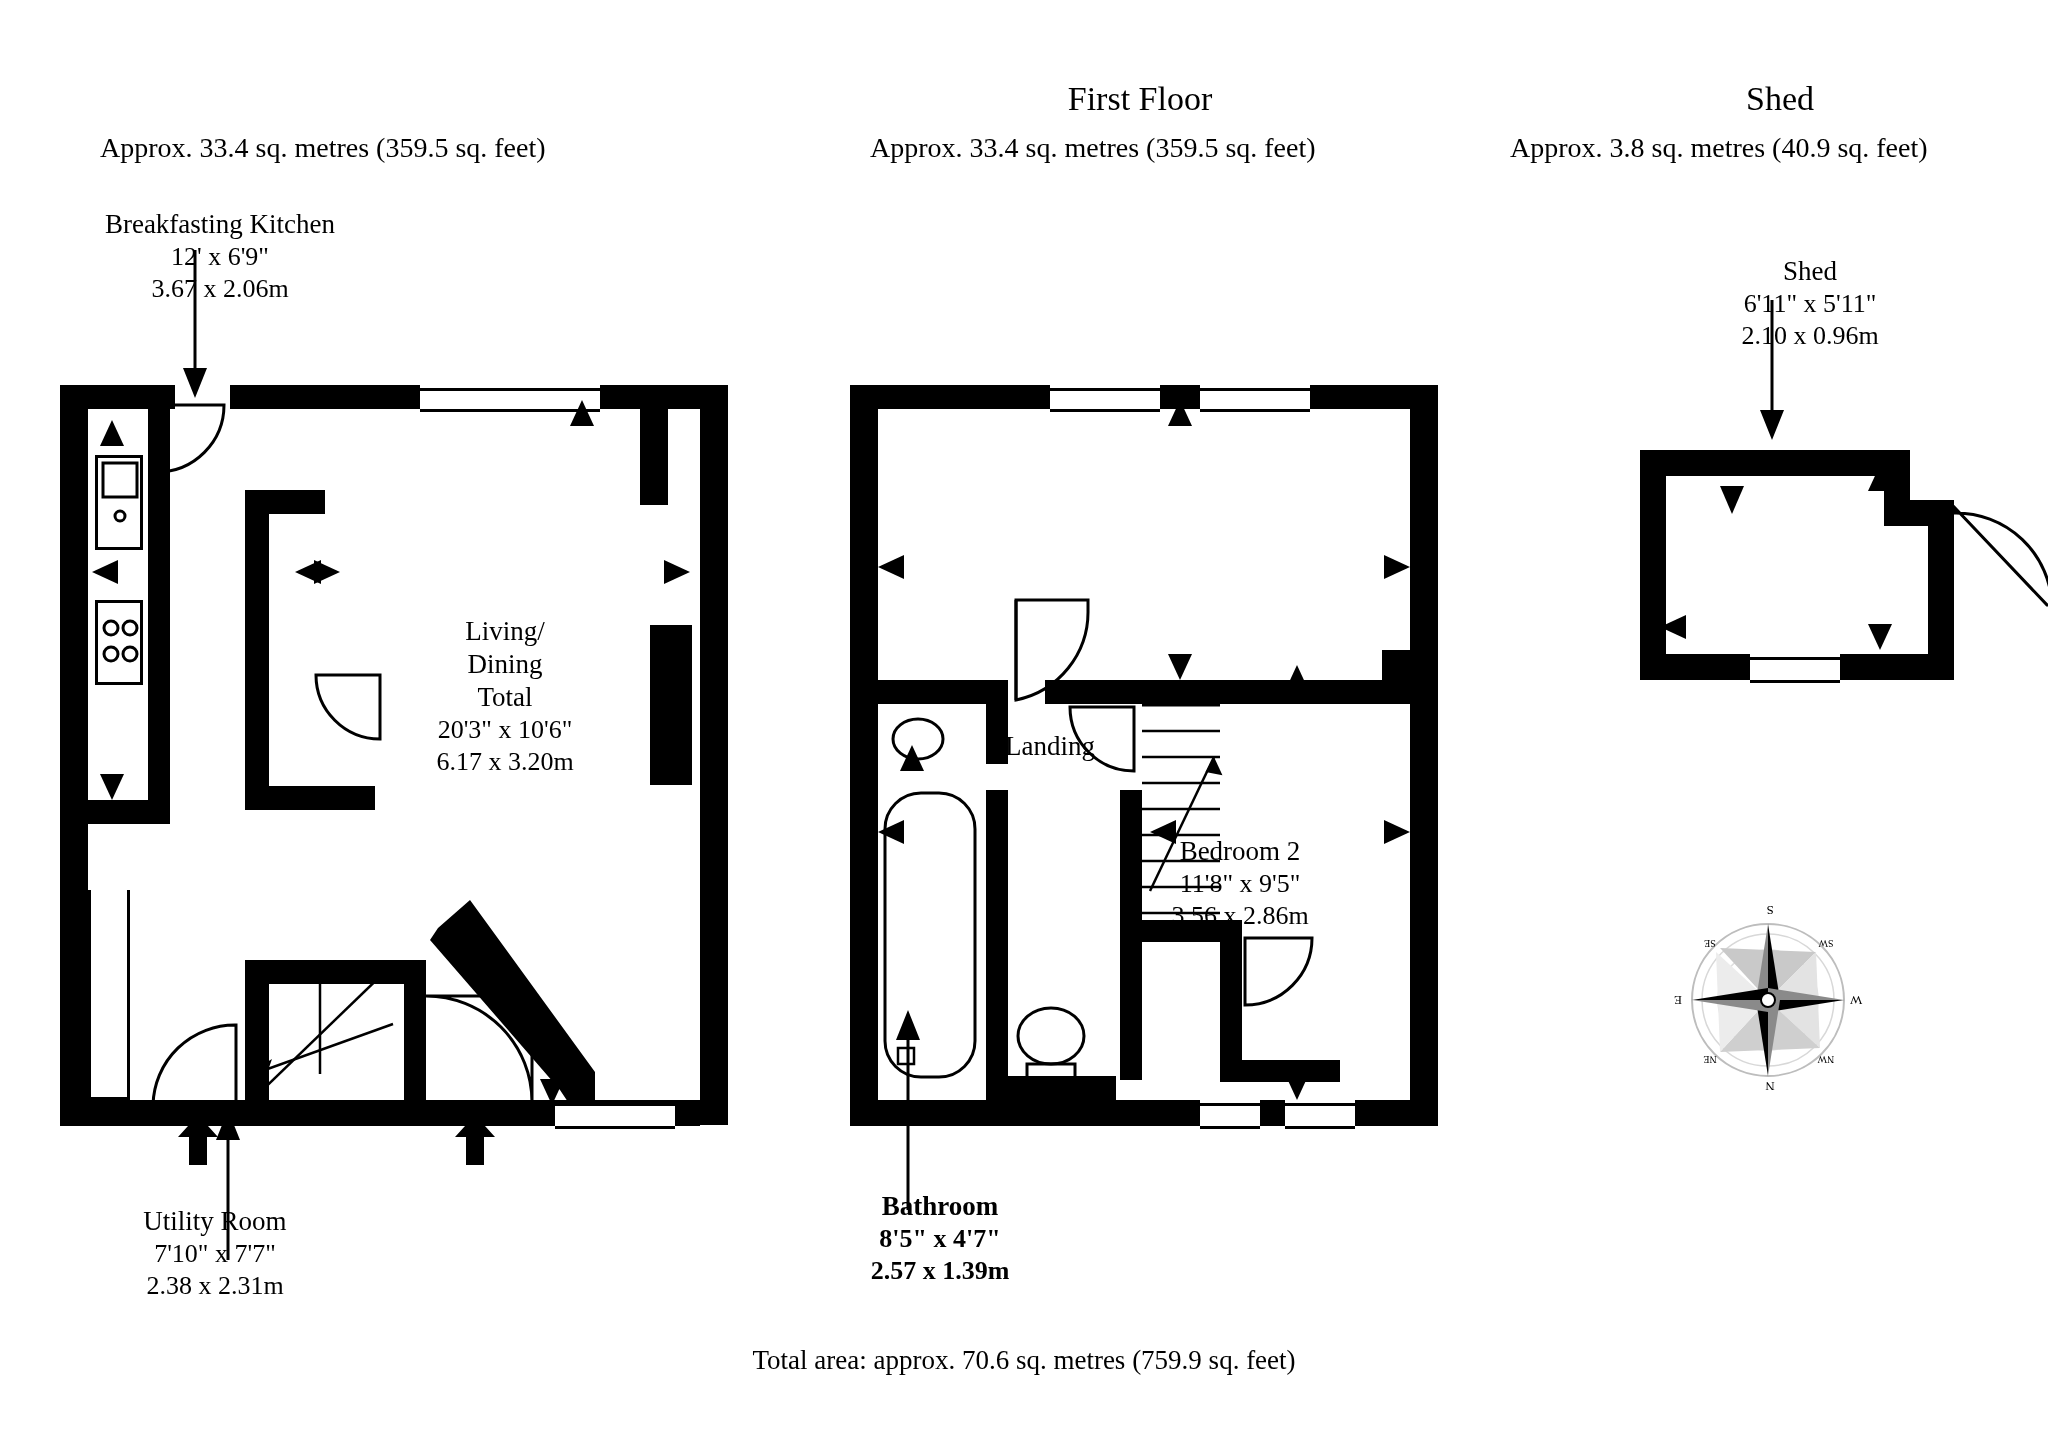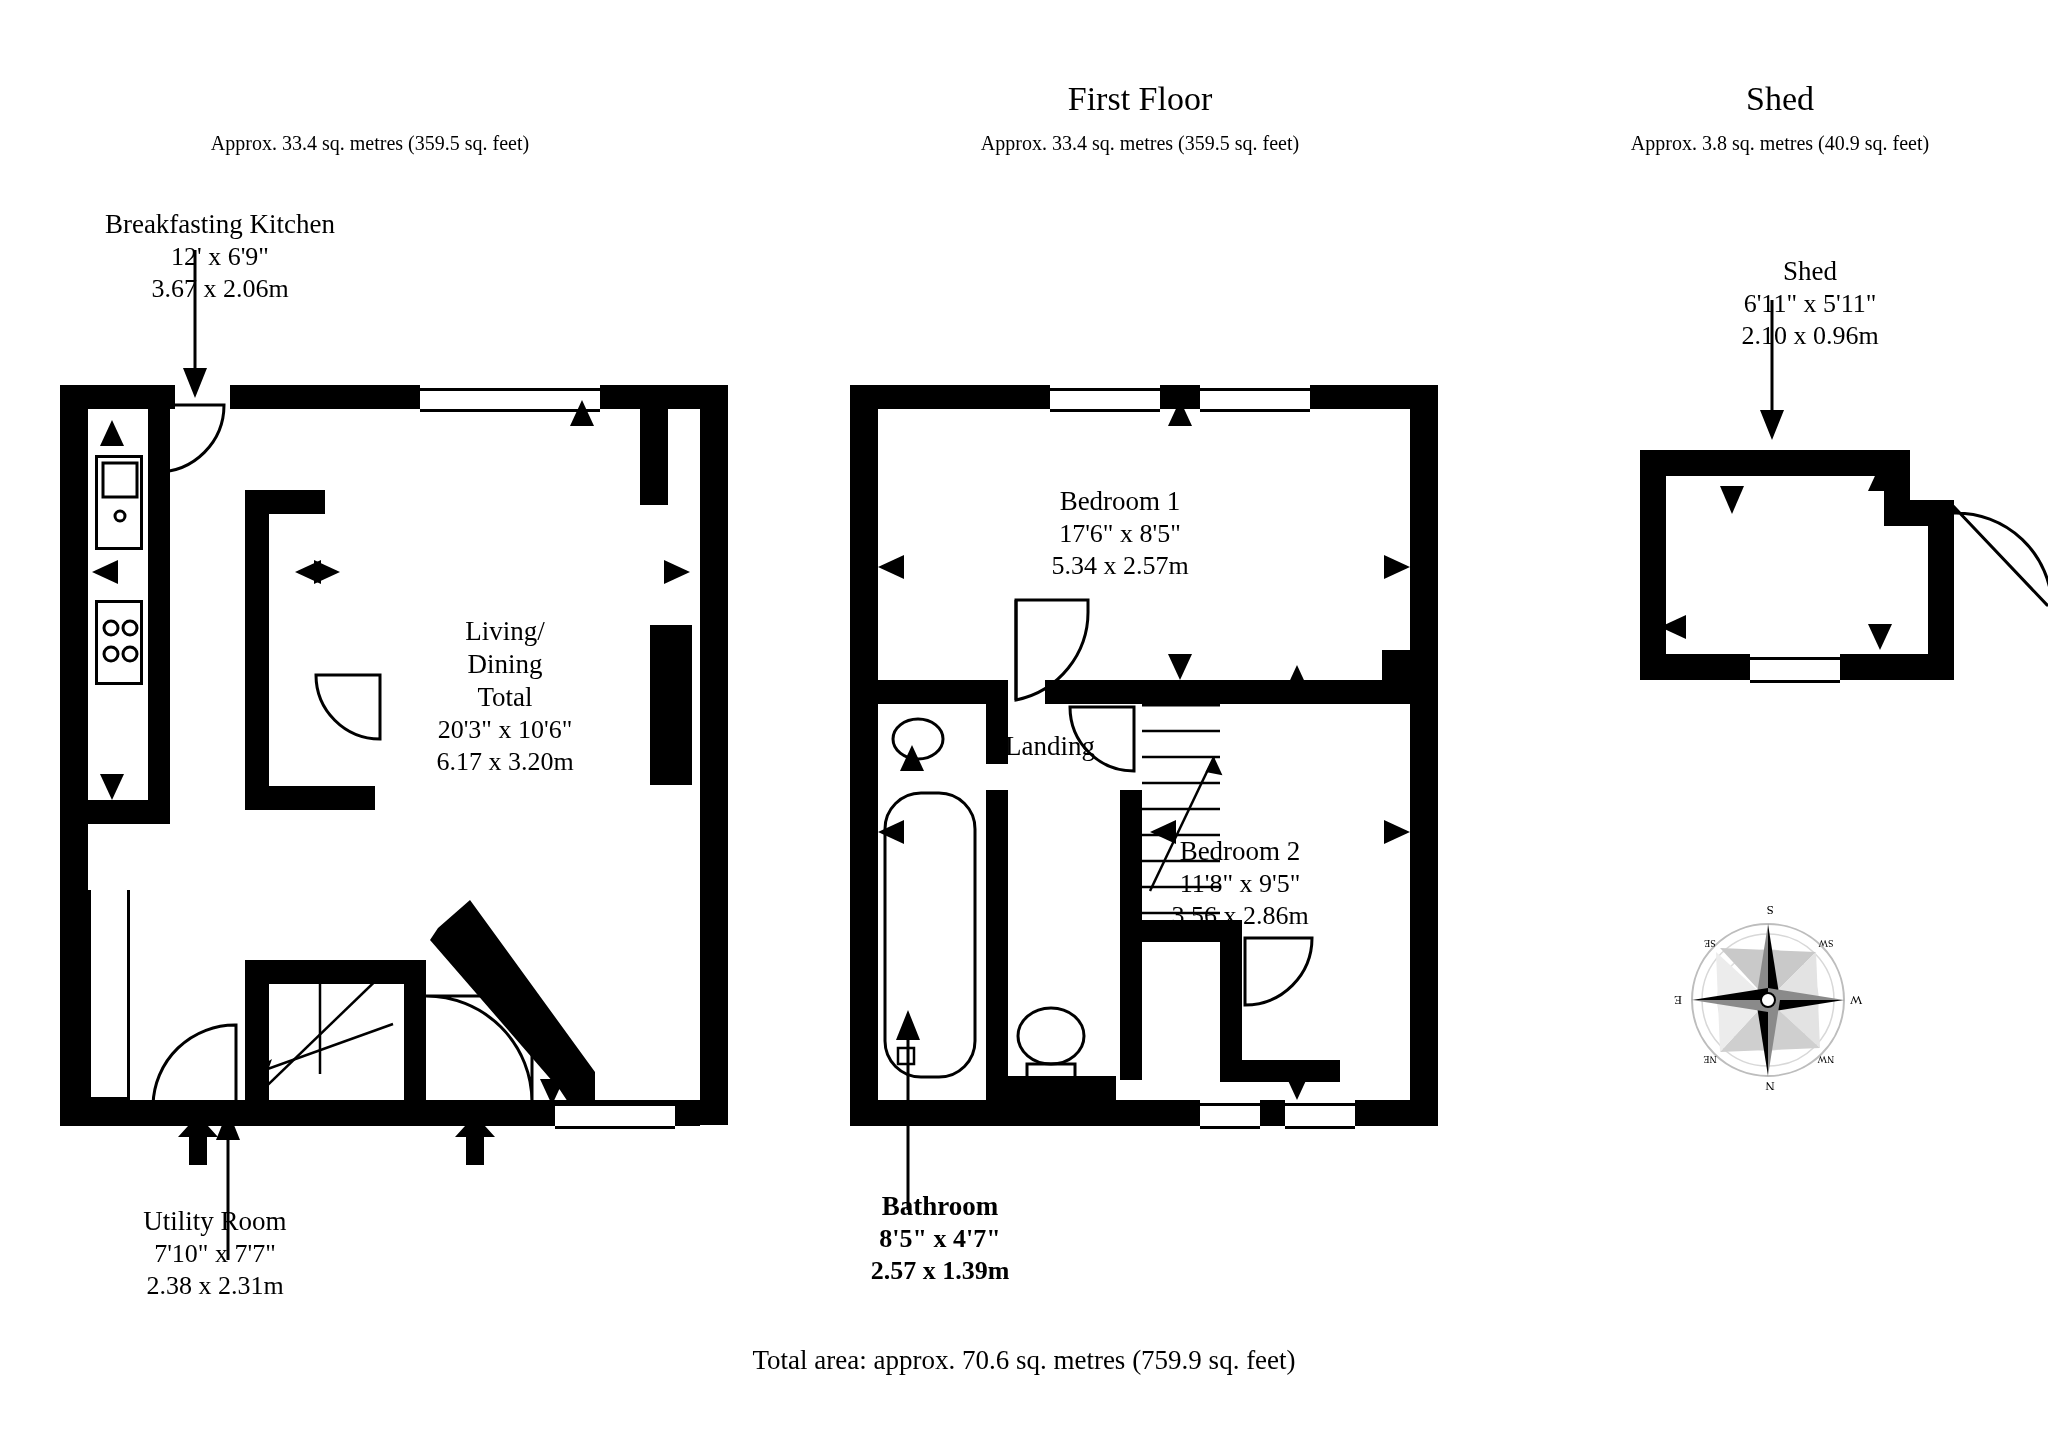--- a/index.html
+++ b/index.html
@@ -1,20 +1,20 @@
 <!DOCTYPE html>
 <html><head>
 <meta charset="utf-8">
 <style>
   html,body{margin:0;padding:0;background:#fff;}
   body{width:2048px;height:1447px;font-family:"Liberation Serif", serif;color:#000;position:relative;overflow:hidden;}
   .stage{position:absolute;left:0;top:0;width:2048px;height:1447px;}
   .abs{position:absolute;}
   .ttl{font-size:34px;text-align:center;white-space:nowrap;}
-  .sub{font-size:20px;text-align:center;white-space:nowrap;}
+  .sub{font-size:28px;text-align:left;white-space:nowrap;}
   .lbl{font-size:26px;text-align:center;line-height:1.22;white-space:nowrap;}
   .lbl .nm{font-size:27px;}
   .total{font-size:27px;text-align:center;white-space:nowrap;}
   .wall{position:absolute;background:#000;}
   .win{position:absolute;background:#fff;border-top:3px solid #000;border-bottom:3px solid #000;}
   .winv{position:absolute;background:#fff;border-left:3px solid #000;border-right:3px solid #000;}
   .fix{position:absolute;border:3px solid #000;background:#fff;box-sizing:border-box;}
   svg{display:block;overflow:visible;}
 </style>
 </head>
@@ -329,25 +329,20 @@
     </div>
   </div>
 
   <div class="abs" style="left:893px;top:1010px;">
     <svg width="30" height="200" viewBox="0 0 30 200">
       <line x1="15" y1="200" x2="15" y2="30" stroke="#000" stroke-width="3"></line>
       <polygon points="15,0 3,30 27,30" fill="#000"></polygon>
     </svg>
   </div>
 
-  <div class="abs lbl" style="left:930px;top:485px;width:380px;">
-    <div class="nm">Bedroom 1</div>
-    <div>17'6" x 8'5"</div>
-    <div>5.34 x 2.57m</div>
-  </div>
 
   <div class="abs lbl" style="left:1050px;top:835px;width:380px;text-align:center;">
     <div class="nm">Bedroom 2</div>
     <div>11'8" x 9'5"</div>
     <div>3.56 x 2.86m</div>
   </div>
 
   <div class="abs lbl" style="left:940px;top:730px;width:220px;">
     <div class="nm">Landing</div>
   </div>

